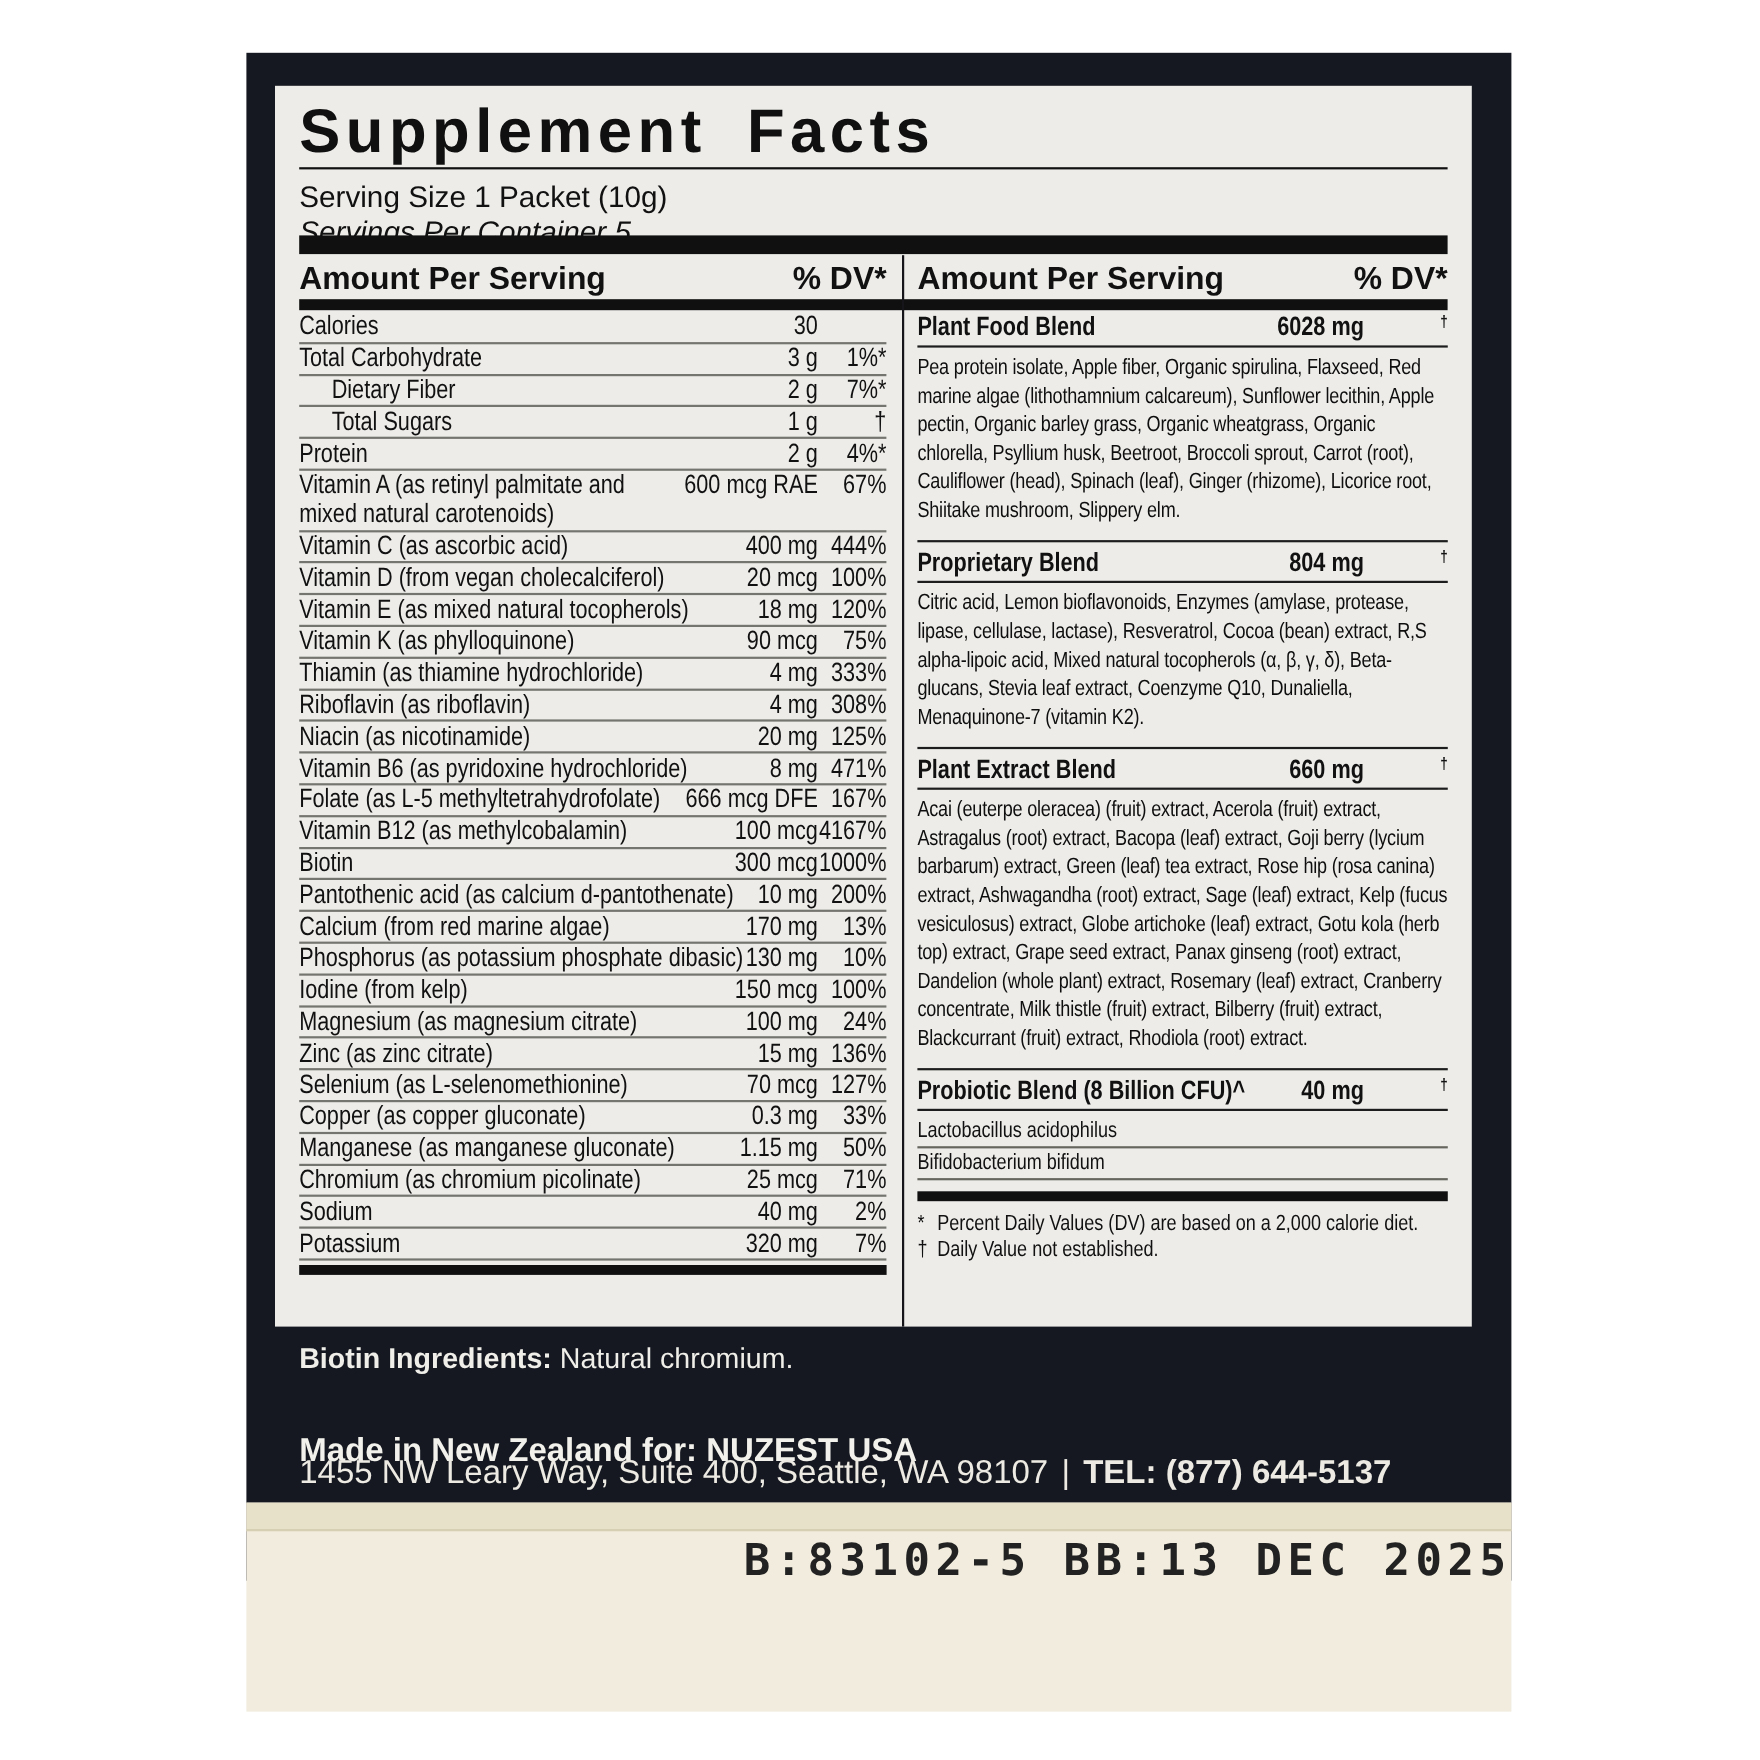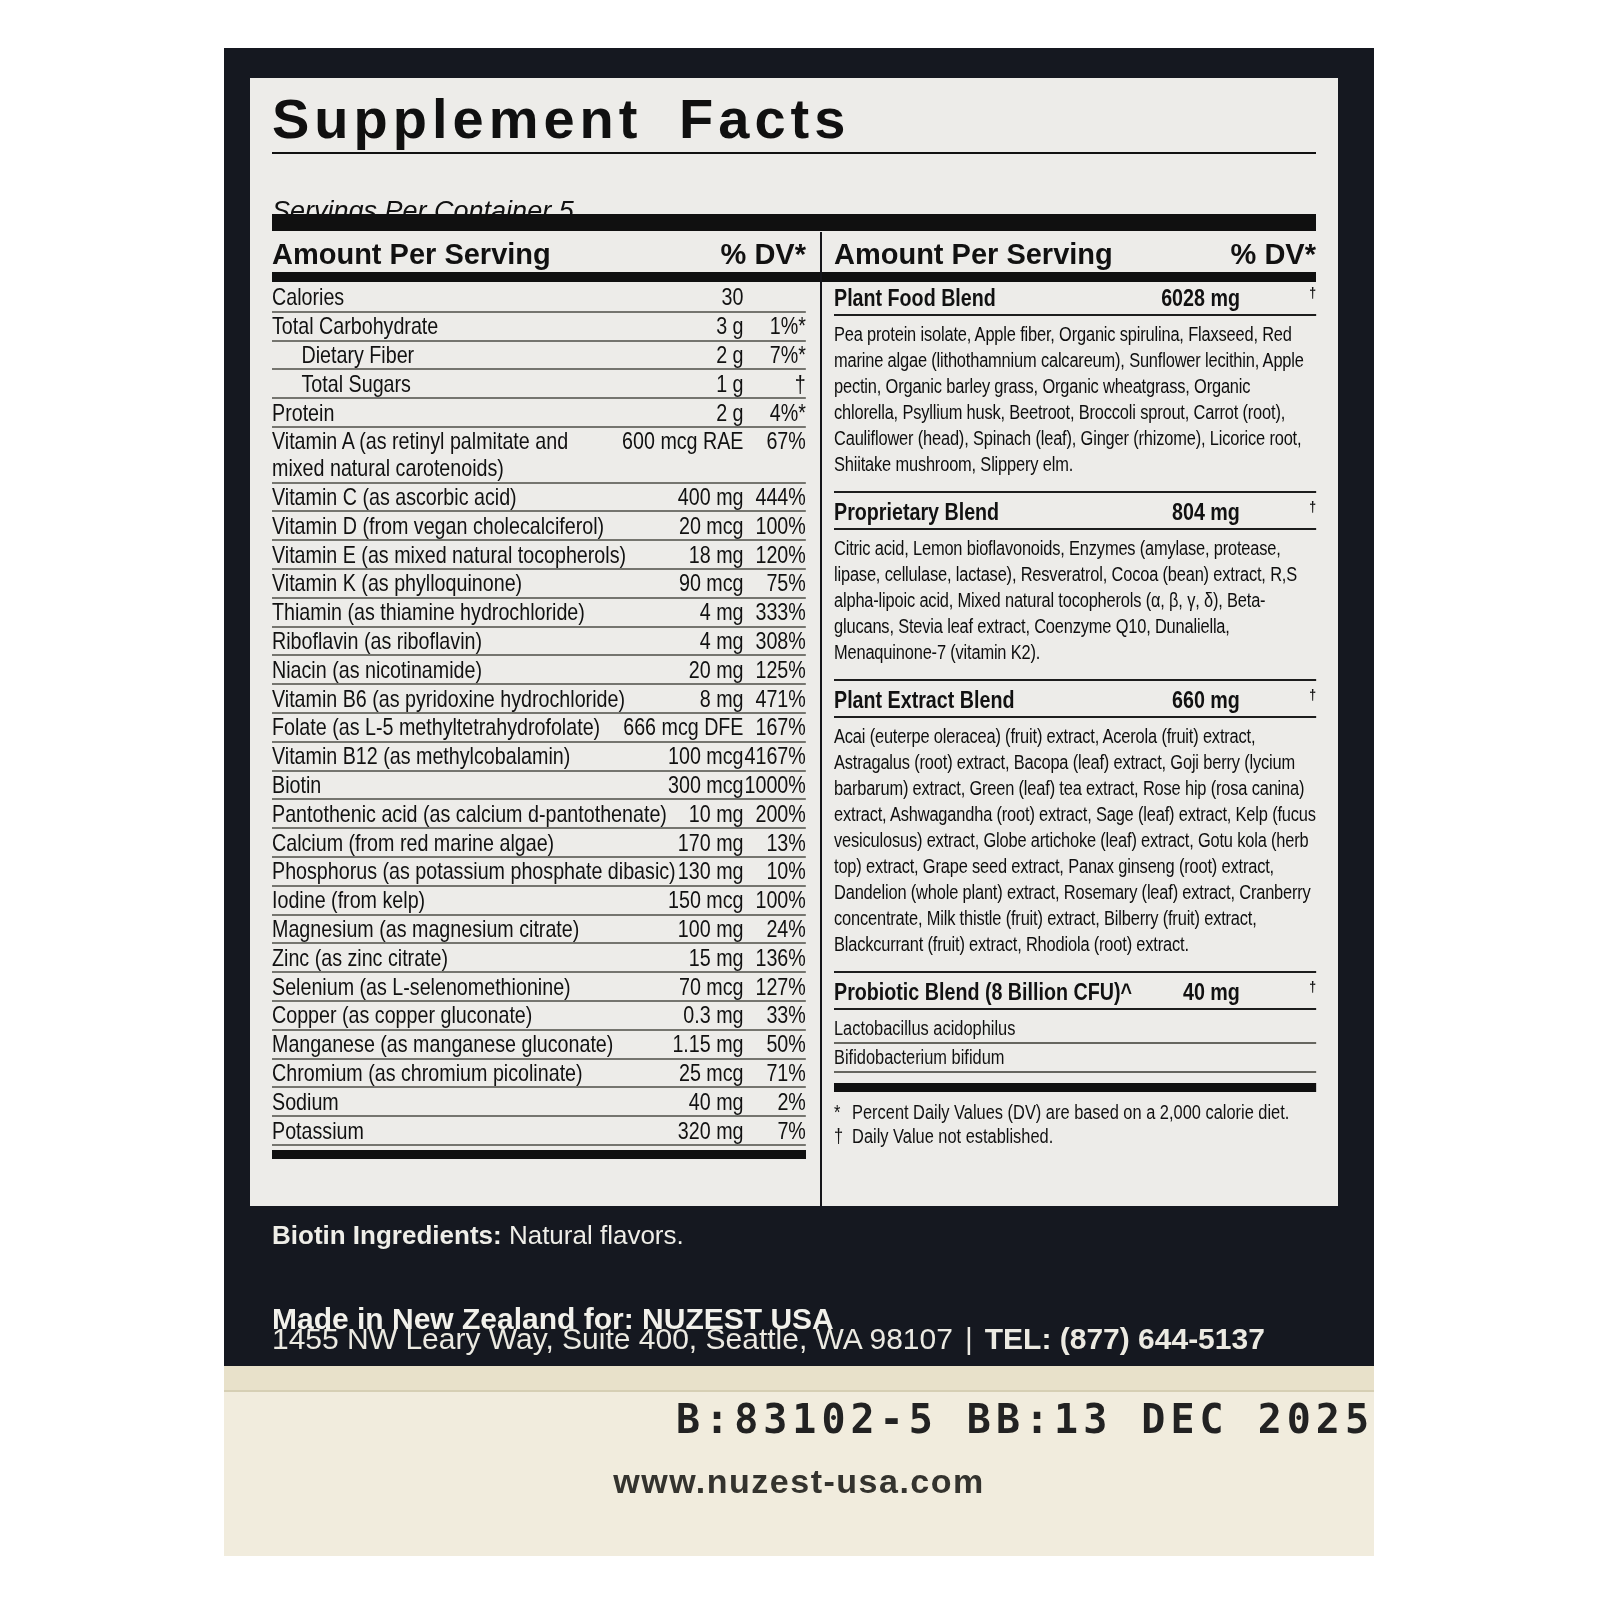--- a/index.html
+++ b/index.html
@@ -67,20 +67,21 @@
 </head>
 <body>
 
 <div class="page">
 
   <div class="panel">
 
     <div class="facts-box">
       <div class="title">Supplement Facts</div>
       <div class="title-rule"></div>
+      <div class="serve1">Serving Size 1 Packet (10g)</div>
       <div class="serve2">Servings Per Container 5</div>
       <div class="bar-thick"></div>
 
       <div class="col-header lh">
         <span>Amount Per Serving</span>
         <span class="dvr">% DV*</span>
       </div>
       <div class="col-header rh">
         <span>Amount Per Serving</span>
         <span class="dvr">% DV*</span>
@@ -337,27 +338,26 @@
             </div>
             <div class="fnote">
               <span class="fsym">†</span>
               <span class="ftext">Daily Value not established.</span>
             </div>
           </div>
         </div>
     </div>
 
     <div class="fo-ing">
-      <span class="b">Biotin Ingredients:</span><span> Natural flavors.</span>
+      <span class="b">Biotin Ingredients:</span><span> Natural chromium.</span>
     </div>
     <div class="fo-made">Made in New Zealand for: NUZEST USA</div>
     <div class="fo-addr">
       <span>1455 NW Leary Way, Suite 400, Seattle, WA 98107</span><span class="sep">|</span><span class="b">TEL: (877) 644-5137</span>
     </div>
   </div>
 
   <div class="beige">
     <div class="beige-band"></div>
     <div class="batch">B:83102-5 BB:13 DEC 2025</div>
-    <div class="site">www.nuzest-usa.com</div>
   </div>
 
 </div>
 
 </body></html>

